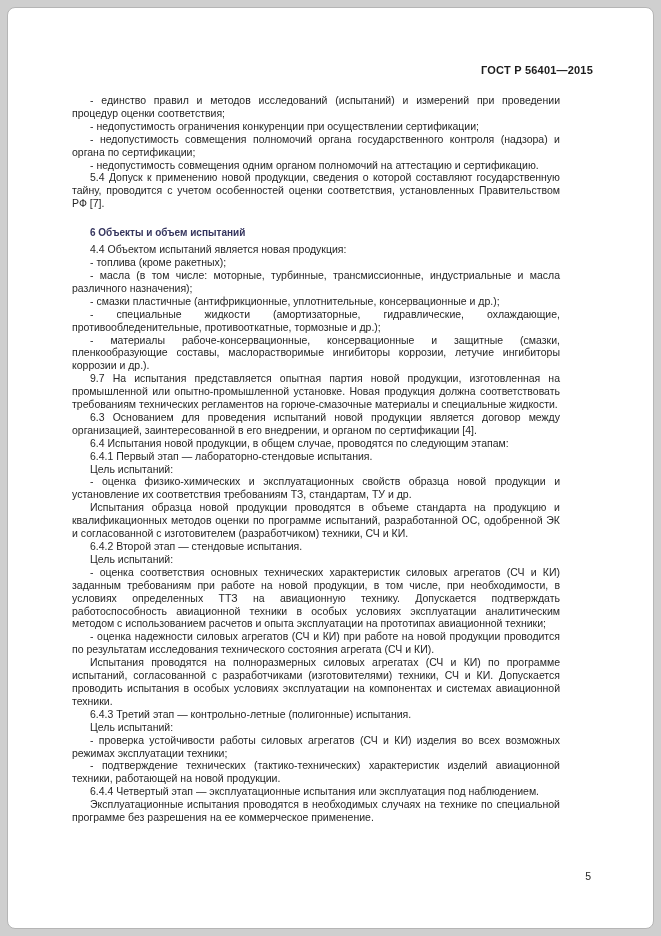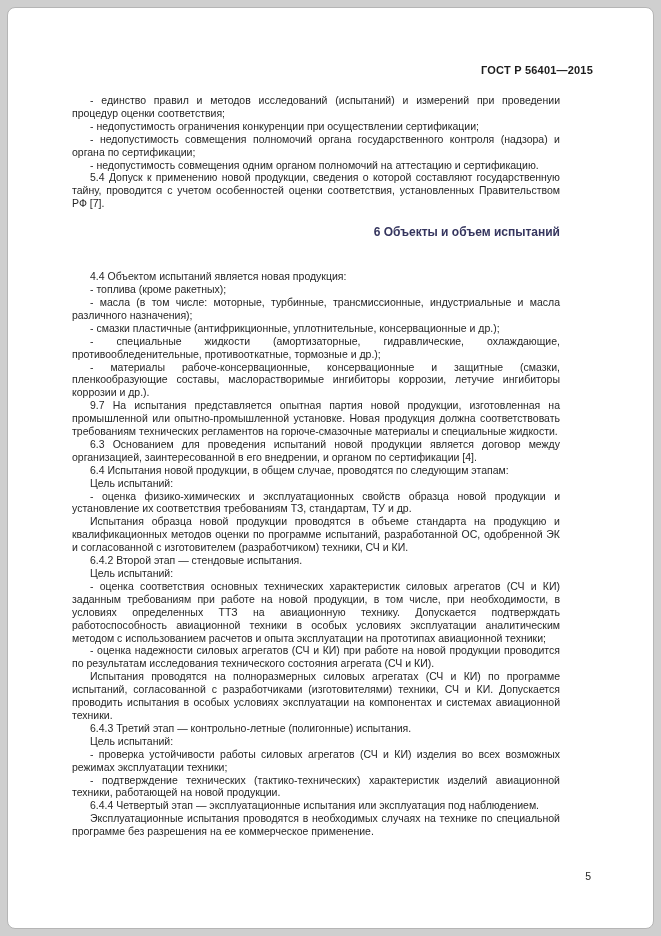--- a/index.html
+++ b/index.html
@@ -44,26 +44,26 @@
   }
   .doc-body p {
     margin: 0;
     text-align: justify;
     text-indent: 18px;
   }
   .doc-body p.list {
     text-indent: 18px;
   }
   .doc-body h2.heading {
-    font-size: 12px;
+    font-size: 10px;
     line-height: 15px;
     font-weight: bold;
     color: var(--heading-color, #35355e);
-    margin: 15px 0 30px 18px;
-    text-align: right;
+    margin: 15px 0 3px 18px;
+    text-align: left;
   }
   .page-footer {
     position: absolute;
     bottom: 44px;
     right: 62px;
   }
   .page-number {
     font-size: 10.5px;
     color: #262626;
   }
@@ -87,20 +87,21 @@
         <h2 class="heading">6  Объекты и объем испытаний</h2>
         <p class="para">4.4  Объектом испытаний является новая продукция:</p>
         <p class="list">- топлива (кроме ракетных);</p>
         <p class="list">- масла (в том числе: моторные, турбинные, трансмиссионные, индустриальные и масла различного назначения);</p>
         <p class="list">- смазки пластичные (антифрикционные, уплотнительные, консервационные и др.);</p>
         <p class="list">- специальные жидкости (амортизаторные, гидравлические, охлаждающие, противообледенительные, противооткатные, тормозные и др.);</p>
         <p class="list">- материалы рабоче-консервационные, консервационные и защитные (смазки, пленкообразующие составы, маслорастворимые ингибиторы коррозии, летучие ингибиторы коррозии и др.).</p>
         <p class="para">9.7  На испытания представляется опытная партия новой продукции, изготовленная на промышленной или опытно-промышленной установке. Новая продукция должна соответствовать требованиям технических регламентов на горюче-смазочные материалы и специальные жидкости.</p>
         <p class="para">6.3  Основанием для проведения испытаний новой продукции является договор между организацией, заинтересованной в его внедрении, и органом по сертификации [4].</p>
         <p class="para">6.4  Испытания новой продукции, в общем случае, проводятся по следующим этапам:</p>
+        <p class="para">6.4.1  Первый этап — лабораторно-стендовые испытания.</p>
         <p class="para">Цель испытаний:</p>
         <p class="list">- оценка физико-химических и эксплуатационных свойств образца новой продукции и установление их соответствия требованиям ТЗ, стандартам, ТУ и др.</p>
         <p class="para">Испытания образца новой продукции проводятся в объеме стандарта на продукцию и квалификационных методов оценки по программе испытаний, разработанной ОС, одобренной ЭК и согласованной с изготовителем (разработчиком) техники, СЧ и КИ.</p>
         <p class="para">6.4.2  Второй этап — стендовые испытания.</p>
         <p class="para">Цель испытаний:</p>
         <p class="list">- оценка соответствия основных технических характеристик силовых агрегатов (СЧ и КИ) заданным требованиям при работе на новой продукции, в том числе, при необходимости, в условиях определенных ТТЗ на авиационную технику. Допускается подтверждать работоспособность авиационной техники в особых условиях эксплуатации аналитическим методом с использованием расчетов и опыта эксплуатации на прототипах авиационной техники;</p>
         <p class="list">- оценка надежности силовых агрегатов (СЧ и КИ) при работе на новой продукции проводится по результатам исследования технического состояния агрегата (СЧ и КИ).</p>
         <p class="para">Испытания проводятся на полноразмерных силовых агрегатах (СЧ и КИ) по программе испытаний, согласованной с разработчиками (изготовителями) техники, СЧ и КИ. Допускается проводить испытания в особых условиях эксплуатации на компонентах и системах авиационной техники.</p>
         <p class="para">6.4.3  Третий этап — контрольно-летные (полигонные) испытания.</p>
         <p class="para">Цель испытаний:</p>

